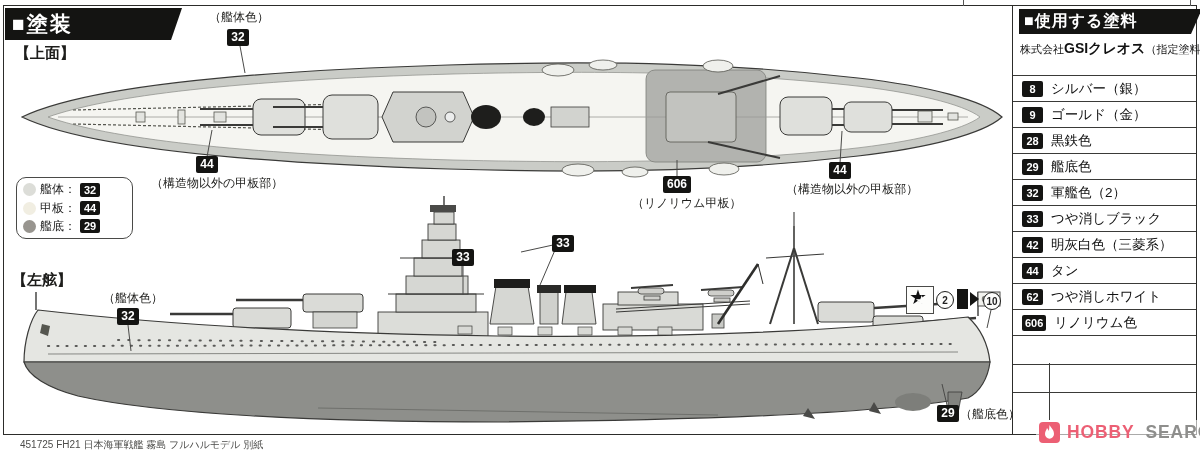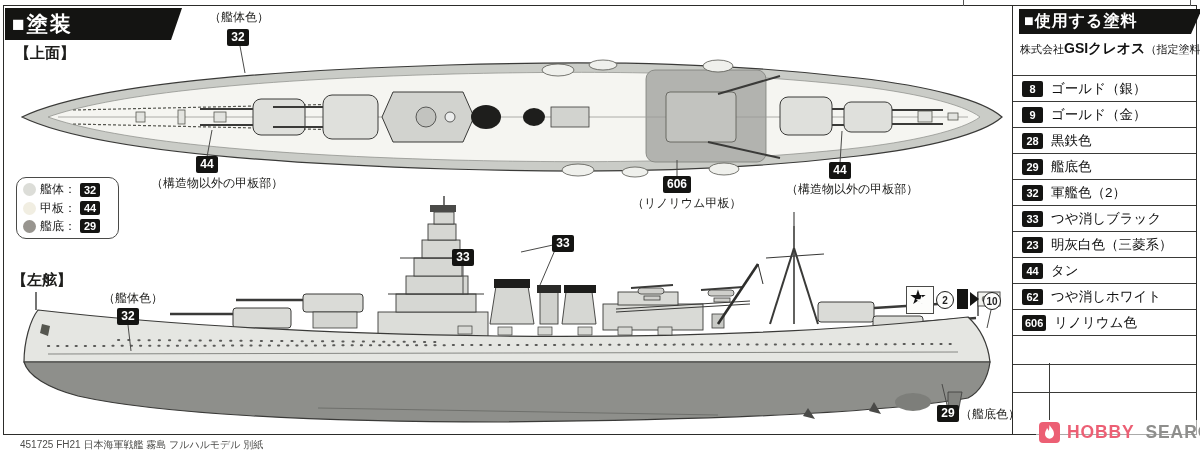--- a/index.html
+++ b/index.html
@@ -12,21 +12,21 @@
   .hdr-box{position:absolute;background:#141412;color:#fff;display:flex;align-items:center;
            clip-path:polygon(0 0,100% 0,calc(100% - 11px) 100%,0 100%);}
   .hdr-main{left:5px;top:8px;width:170px;height:32px;font-size:21px;font-weight:bold;padding-left:7px;letter-spacing:2px;}
   .hdr-paint{left:1019px;top:9px;width:178px;height:25px;font-size:16px;font-weight:bold;padding-left:5px;letter-spacing:1px;}
 
   .viewlabel{position:absolute;font-size:15px;font-weight:bold;color:#1d1d1b;}
   .caption{position:absolute;font-size:12px;color:#1d1d1b;white-space:nowrap;}
   .badge{position:absolute;background:#141412;color:#fff;font-weight:bold;font-size:12px;
          line-height:15px;padding:1px 4px;border-radius:2px;text-align:center;min-width:14px;}
 
-  .legend{position:absolute;left:16px;top:177px;width:103px;height:62px;border:1.5px solid #4a4a48;
+  .legend{position:absolute;left:16px;top:177px;width:117px;height:62px;border:1.5px solid #4a4a48;
           border-radius:10px;display:flex;flex-direction:column;justify-content:space-evenly;padding:2px 6px;box-sizing:border-box;}
   .legend-row{display:flex;align-items:center;gap:4px;font-size:12px;}
   .swatch{width:13px;height:13px;border-radius:50%;flex:none;}
   .legend-badge{background:#141412;color:#fff;font-weight:bold;font-size:11px;line-height:14px;
                 padding:0 3px;border-radius:2px;min-width:14px;text-align:center;}
 
   .panel-maker{position:absolute;left:1020px;top:40px;width:176px;font-size:11px;white-space:nowrap;color:#111;}
   .panel-maker b{font-size:14px;letter-spacing:0;}
   .panel-note{position:absolute;left:1020px;top:58px;width:176px;font-size:11px;white-space:nowrap;color:#111;}
   .paint-table{position:absolute;left:1013px;top:75px;width:183px;}
@@ -258,21 +258,21 @@
   </svg>
   <div class="circ-num" style="left:983px;top:292px">10</div>
 
   <div class="panel-maker">
     <span>株式会社</span><b>GSIクレオス</b><span>（指定塗料）</span>
   </div>
 
   <div class="paint-table">
     <div class="paint-row">
       <span class="paint-badge">8</span>
-      <span class="paint-name">ゴールド（銀）</span>
+      <span class="paint-name">シルバー（銀）</span>
     </div>
     <div class="paint-row">
       <span class="paint-badge">9</span>
       <span class="paint-name">ゴールド（金）</span>
     </div>
     <div class="paint-row">
       <span class="paint-badge">28</span>
       <span class="paint-name">黒鉄色</span>
     </div>
     <div class="paint-row">
@@ -281,21 +281,21 @@
     </div>
     <div class="paint-row">
       <span class="paint-badge">32</span>
       <span class="paint-name">軍艦色（2）</span>
     </div>
     <div class="paint-row">
       <span class="paint-badge">33</span>
       <span class="paint-name">つや消しブラック</span>
     </div>
     <div class="paint-row">
-      <span class="paint-badge">23</span>
+      <span class="paint-badge">42</span>
       <span class="paint-name">明灰白色（三菱系）</span>
     </div>
     <div class="paint-row">
       <span class="paint-badge">44</span>
       <span class="paint-name">タン</span>
     </div>
     <div class="paint-row">
       <span class="paint-badge">62</span>
       <span class="paint-name">つや消しホワイト</span>
     </div>

